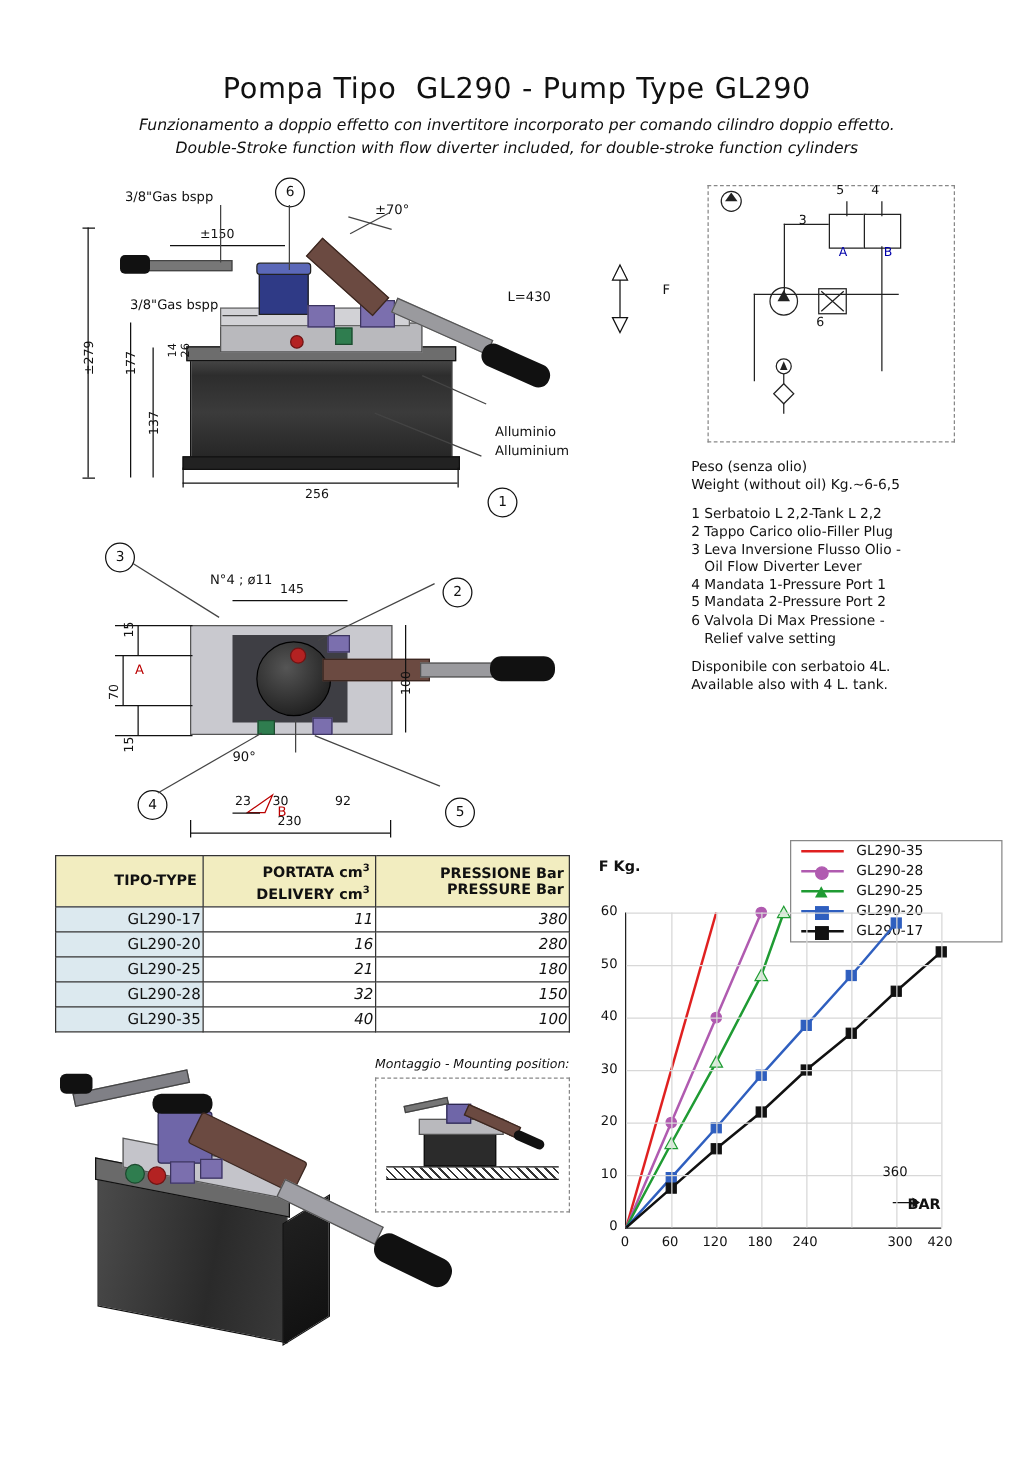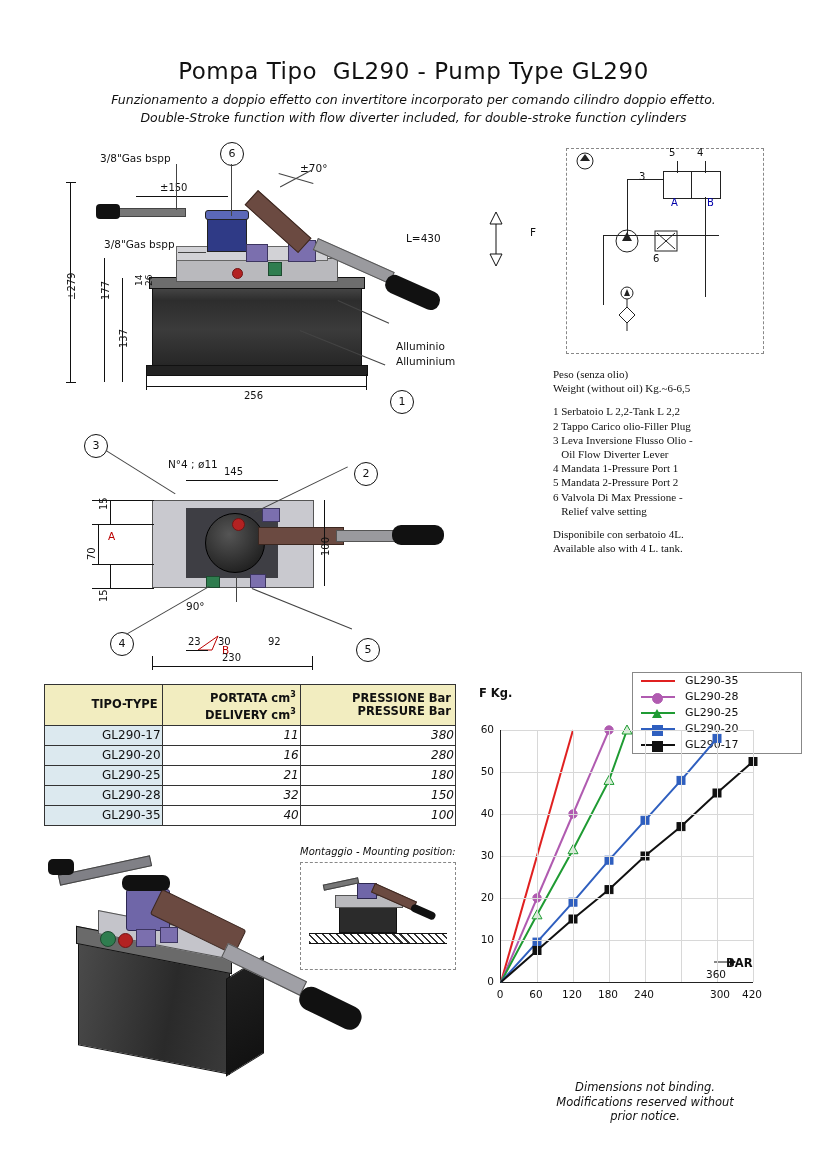--- a/index.html
+++ b/index.html
@@ -60,21 +60,21 @@
   #pvrod{position:absolute;left:336px;top:530px;width:58px;height:10px;background:#9a9a9e;border:1px solid #555;}
   #pvgrip{position:absolute;left:392px;top:525px;width:52px;height:20px;background:#111;border-radius:9px;}
 
   
   #schem{position:absolute;left:566px;top:148px;width:196px;height:204px;border:1px dashed #888;}
   .sln{position:absolute;background:#222;}
   .sbox{position:absolute;border:1px solid #222;background:#fff;}
 
   
   #legend{position:absolute;left:553px;top:367px;width:250px;font-size:11px;line-height:14.2px;}
-  #legend div{white-space:pre;font-family:Liberation Serif, serif;}
+  #legend div{white-space:pre;}
   #legend .gap{height:9px;}
 
   
   #tbl{position:absolute;left:44px;top:684px;width:412px;border-collapse:collapse;font-size:12px;}
   #tbl th,#tbl td{border:1px solid #333;text-align:right;}
   #tbl thead th{background:#f2edc0;font-size:11.5px;padding:3px 4px;line-height:13px;}
   #tbl tbody td{height:17px;font-style:italic;font-size:12px;}
   #tbl tbody td.first{background:#dce9ef;font-style:normal;}
   .sup{font-size:8px;vertical-align:super;}
 
@@ -467,19 +467,18 @@
       <div class="ytick" style="left: 472px; top: 849px;">30</div>
       <div class="ytick" style="left: 472px; top: 807px;">40</div>
       <div class="ytick" style="left: 472px; top: 765px;">50</div>
       <div class="ytick" style="left: 472px; top: 723px;">60</div>
       <div class="xtick" style="left: 488px; top: 988px;">0</div>
       <div class="xtick" style="left: 524px; top: 988px;">60</div>
       <div class="xtick" style="left: 560px; top: 988px;">120</div>
       <div class="xtick" style="left: 596px; top: 988px;">180</div>
       <div class="xtick" style="left: 632px; top: 988px;">240</div>
       <div class="xtick" style="left: 668px; top: 988px; margin-left: 40px;">300</div>
-      <div class="xtick" style="left: 704px; top: 968px;">360</div>
+      <div class="xtick" style="left: 704px; top: 932px;">360</div>
       <div class="xtick" style="left: 740px; top: 988px;">420</div>
     </div>
 
-  <div class="t foot" id="foot2"><div>Dimensions not binding.</div><div>Modifications reserved without</div><div>prior notice.</div></div>
 
 </div>
 
 </body></html>

